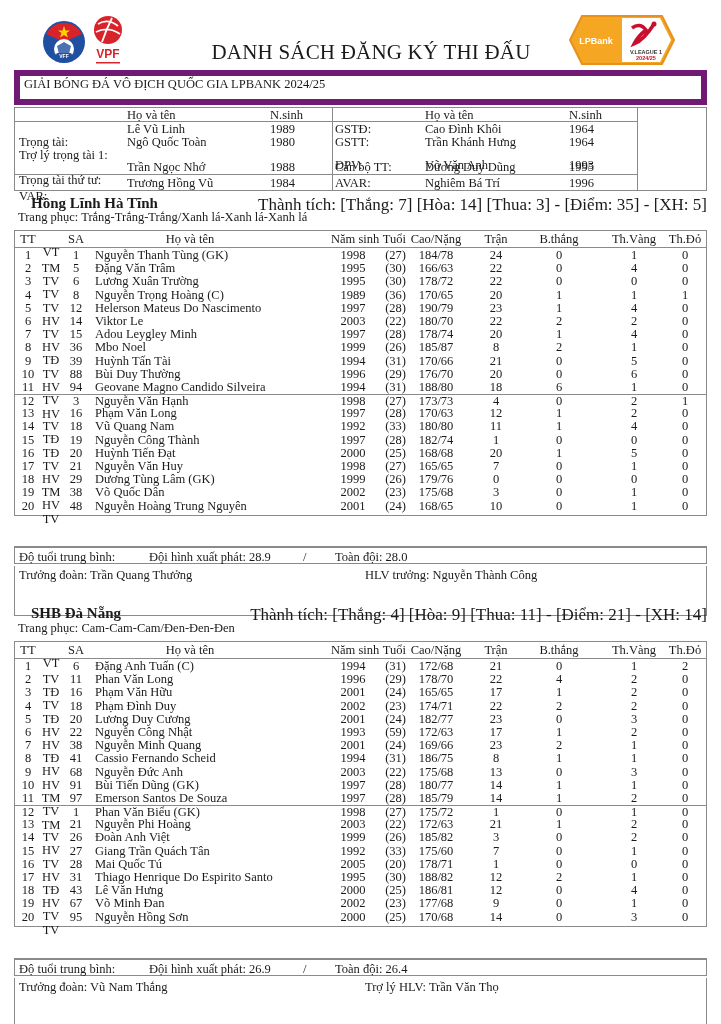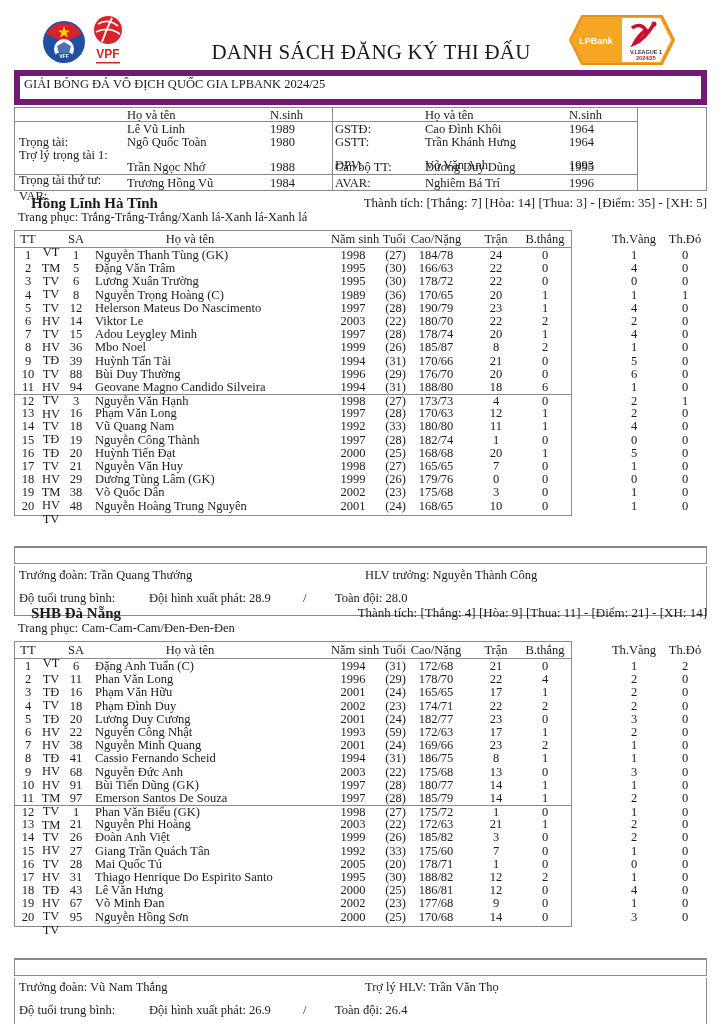--- a/index.html
+++ b/index.html
@@ -24,43 +24,43 @@
   .off-var { position: absolute; top: 66px; height: 17px; line-height: 17px; width: 100%; border-top: 1px solid #8a8a8a; }
   .c1 { position: absolute; left: 4px; margin-top: 13px; }
   .c2 { position: absolute; left: 112px; }
   .c3 { position: absolute; left: 255px; }
   .m1 { position: absolute; left: 2px; }
   .m2 { position: absolute; left: 92px; }
   .m3 { position: absolute; left: 236px; }
   .gstd { text-align: center; width: 100%; display: block; }
 
   .team-name { position: absolute; left: 31px; font-weight: bold; font-size: 15px; }
-  .team-record { position: absolute; right: 14px; font-size: 13px; }
+  .team-record { position: absolute; right: 14px; font-size: 17px; }
   .team-kit { position: absolute; left: 18px; font-size: 12.5px; }
 
-  .roster { position: absolute; left: 14px; width: 558px; border: 1px solid #8a8a8a; }
+  .roster { position: absolute; left: 14px; width: 693px; border: 1px solid #8a8a8a; }
   .r-head, .r-row { position: relative; height: 13.2px; line-height: 13.2px; white-space: nowrap; }
   .r-head { height: 17px; line-height: 17px; border-bottom: 1px solid #8a8a8a; }
   .r-divider { border-top: 1px solid #8a8a8a; }
   .roster span { position: absolute; }
   .tt { left: 4px; width: 18px; text-align: center; }
   .vt { left: 24px; width: 24px; text-align: center; margin-top: 13px; }
   .sa { left: 50px; width: 22px; text-align: center; }
   .nm { left: 80px; }
   .nm-h { left: 80px; width: 190px; text-align: center; }
   .ns { left: 316px; width: 44px; text-align: center; }
   .tu { left: 363px; width: 28px; text-align: right; }
   .cn { left: 392px; width: 58px; text-align: center; }
   .tr { left: 462px; width: 38px; text-align: center; }
-  .bt { left: 500px; width: 60px; text-align: center; }
+  .bt { left: 514px; width: 60px; text-align: center; }
   .tv { left: 590px; width: 58px; text-align: center; }
   .td { left: 648px; width: 44px; text-align: center; }
 
   .avg-row { position: absolute; left: 14px; width: 693px; height: 18px; line-height: 18px; border: 1px solid #8a8a8a; border-top: 2px solid #8a8a8a; }
-  .avg-row span { position: absolute; margin-top: 41px; }
+  .avg-row span { position: absolute; }
   .staff-box { position: absolute; left: 14px; width: 693px; height: 50px; border: 1px solid #8a8a8a; border-top: none; }
   .staff-box span { position: absolute; top: 2px; }
 </style>
 </head>
 <body>
 
 <div class="header">
   <svg class="logo-vff" viewBox="0 0 44 44">
     <circle cx="22" cy="22" r="21" fill="#1f4fa0"></circle>
     <path d="M4 14 A20 20 0 0 1 40 14 L22 22 Z" fill="#d8232a"></path>

